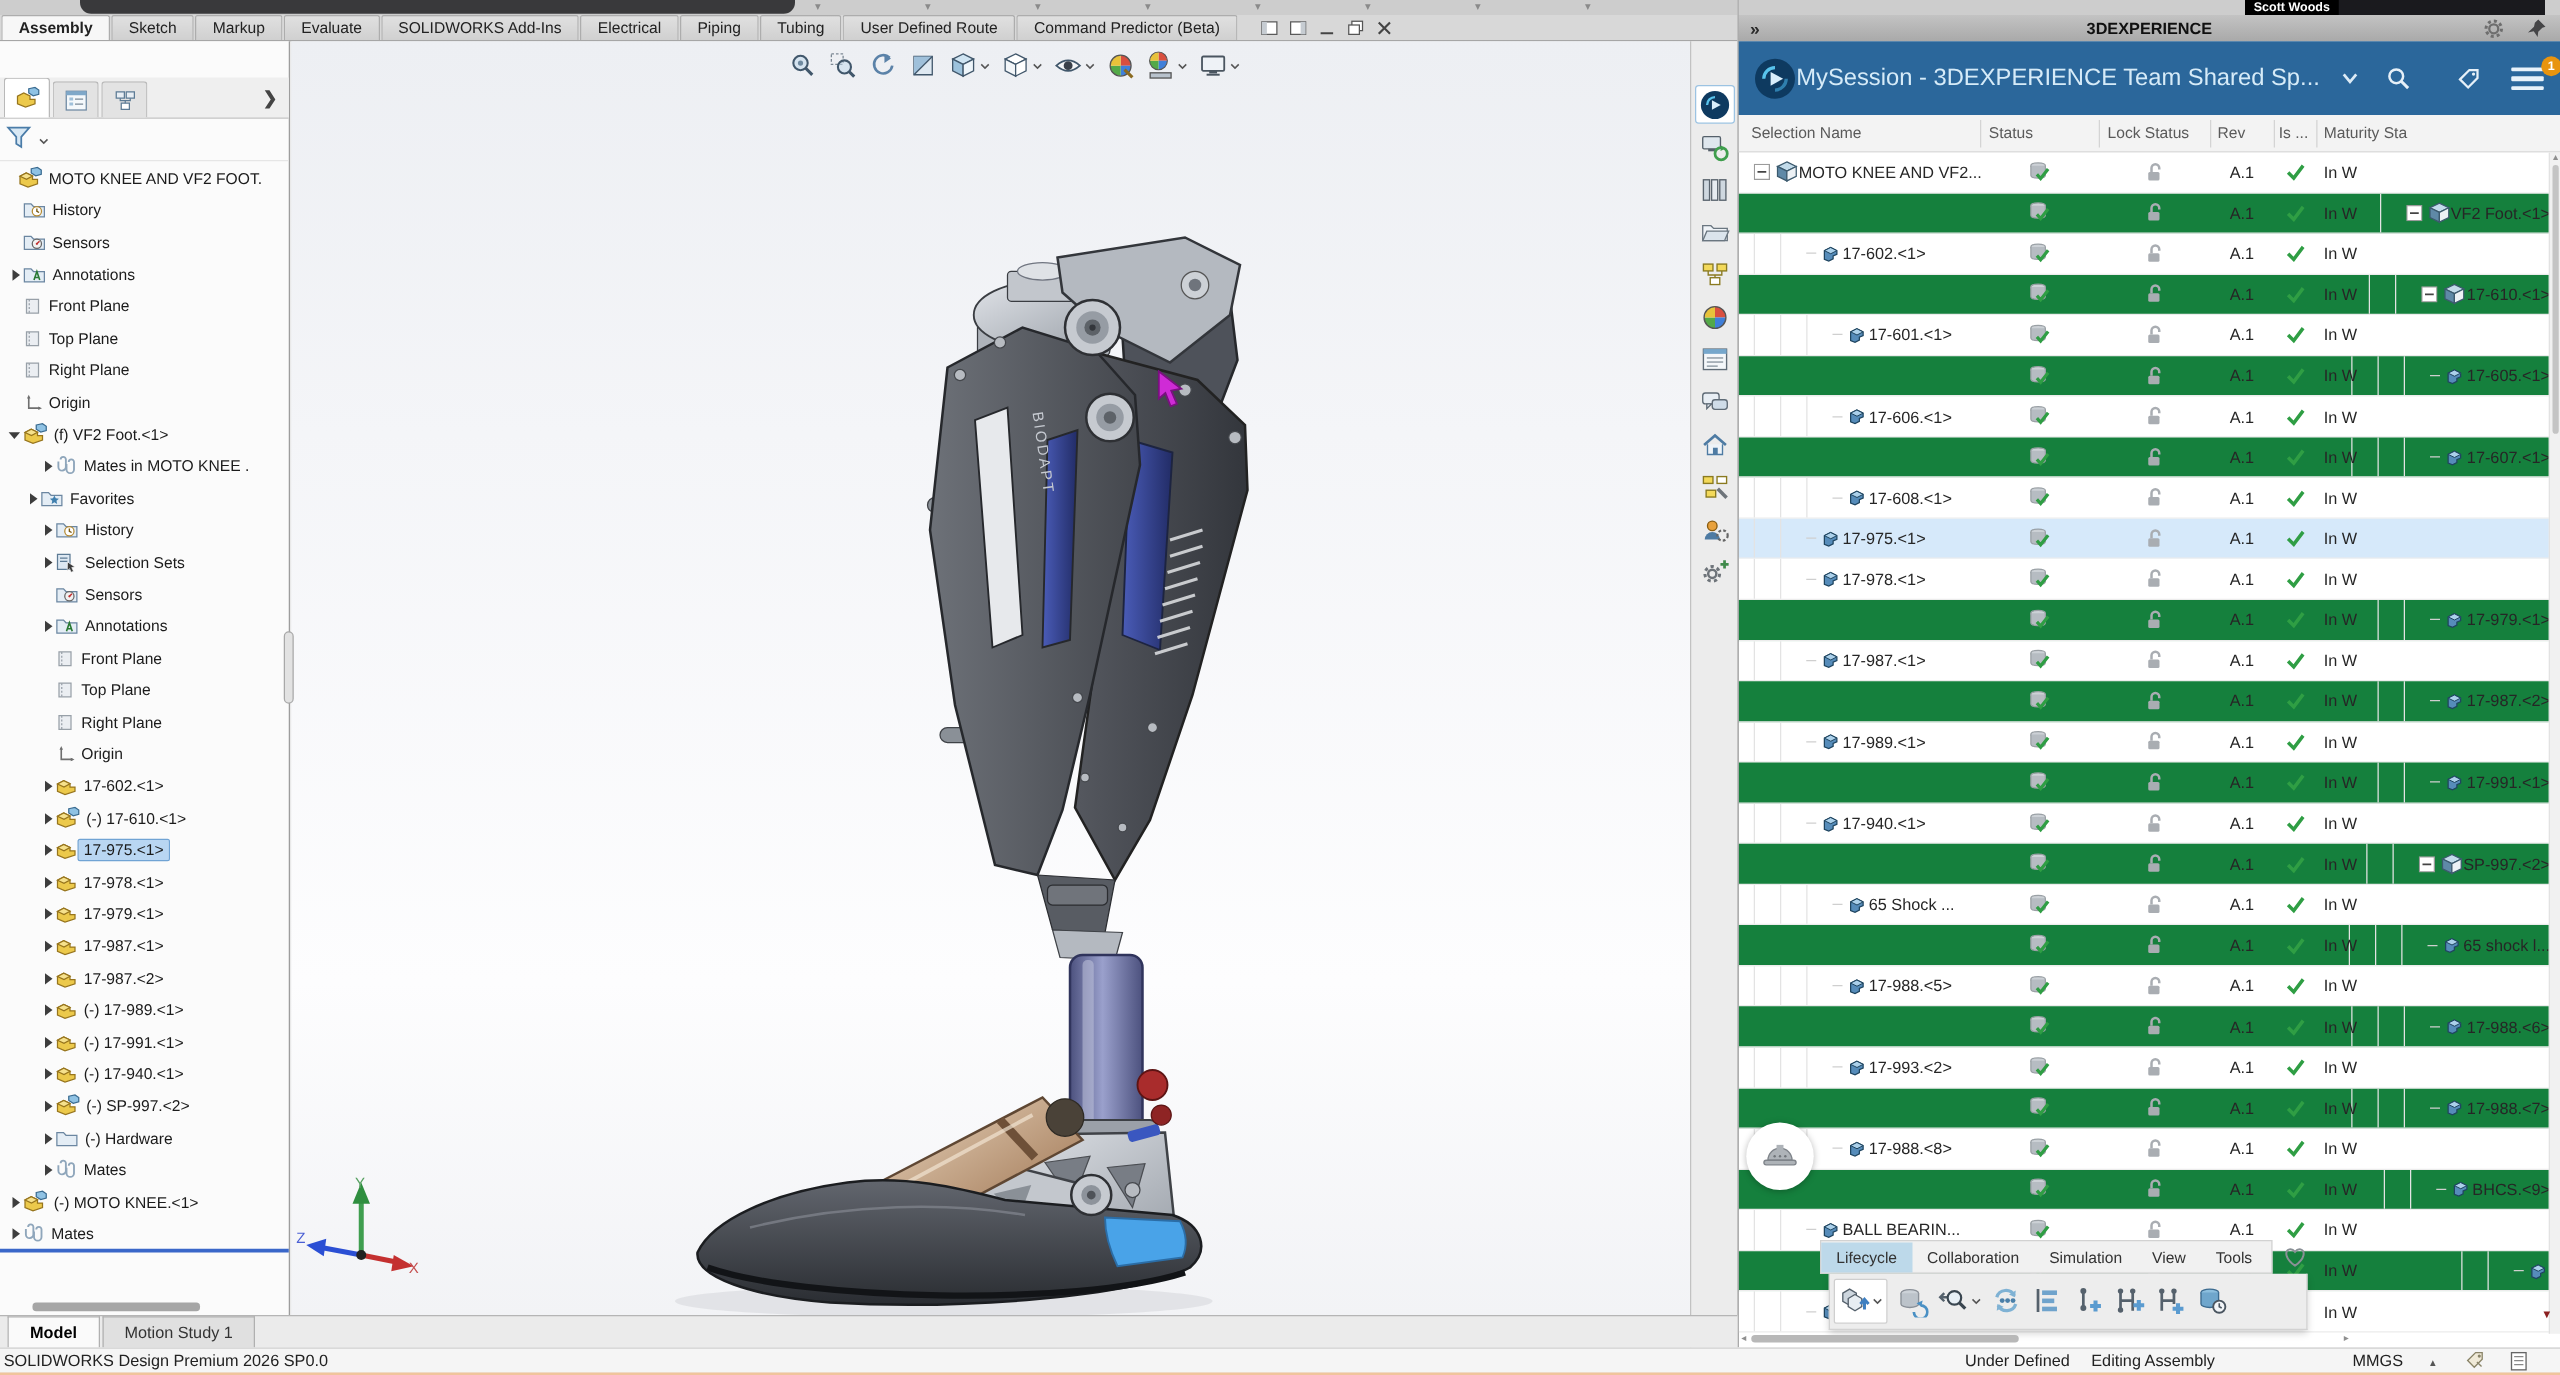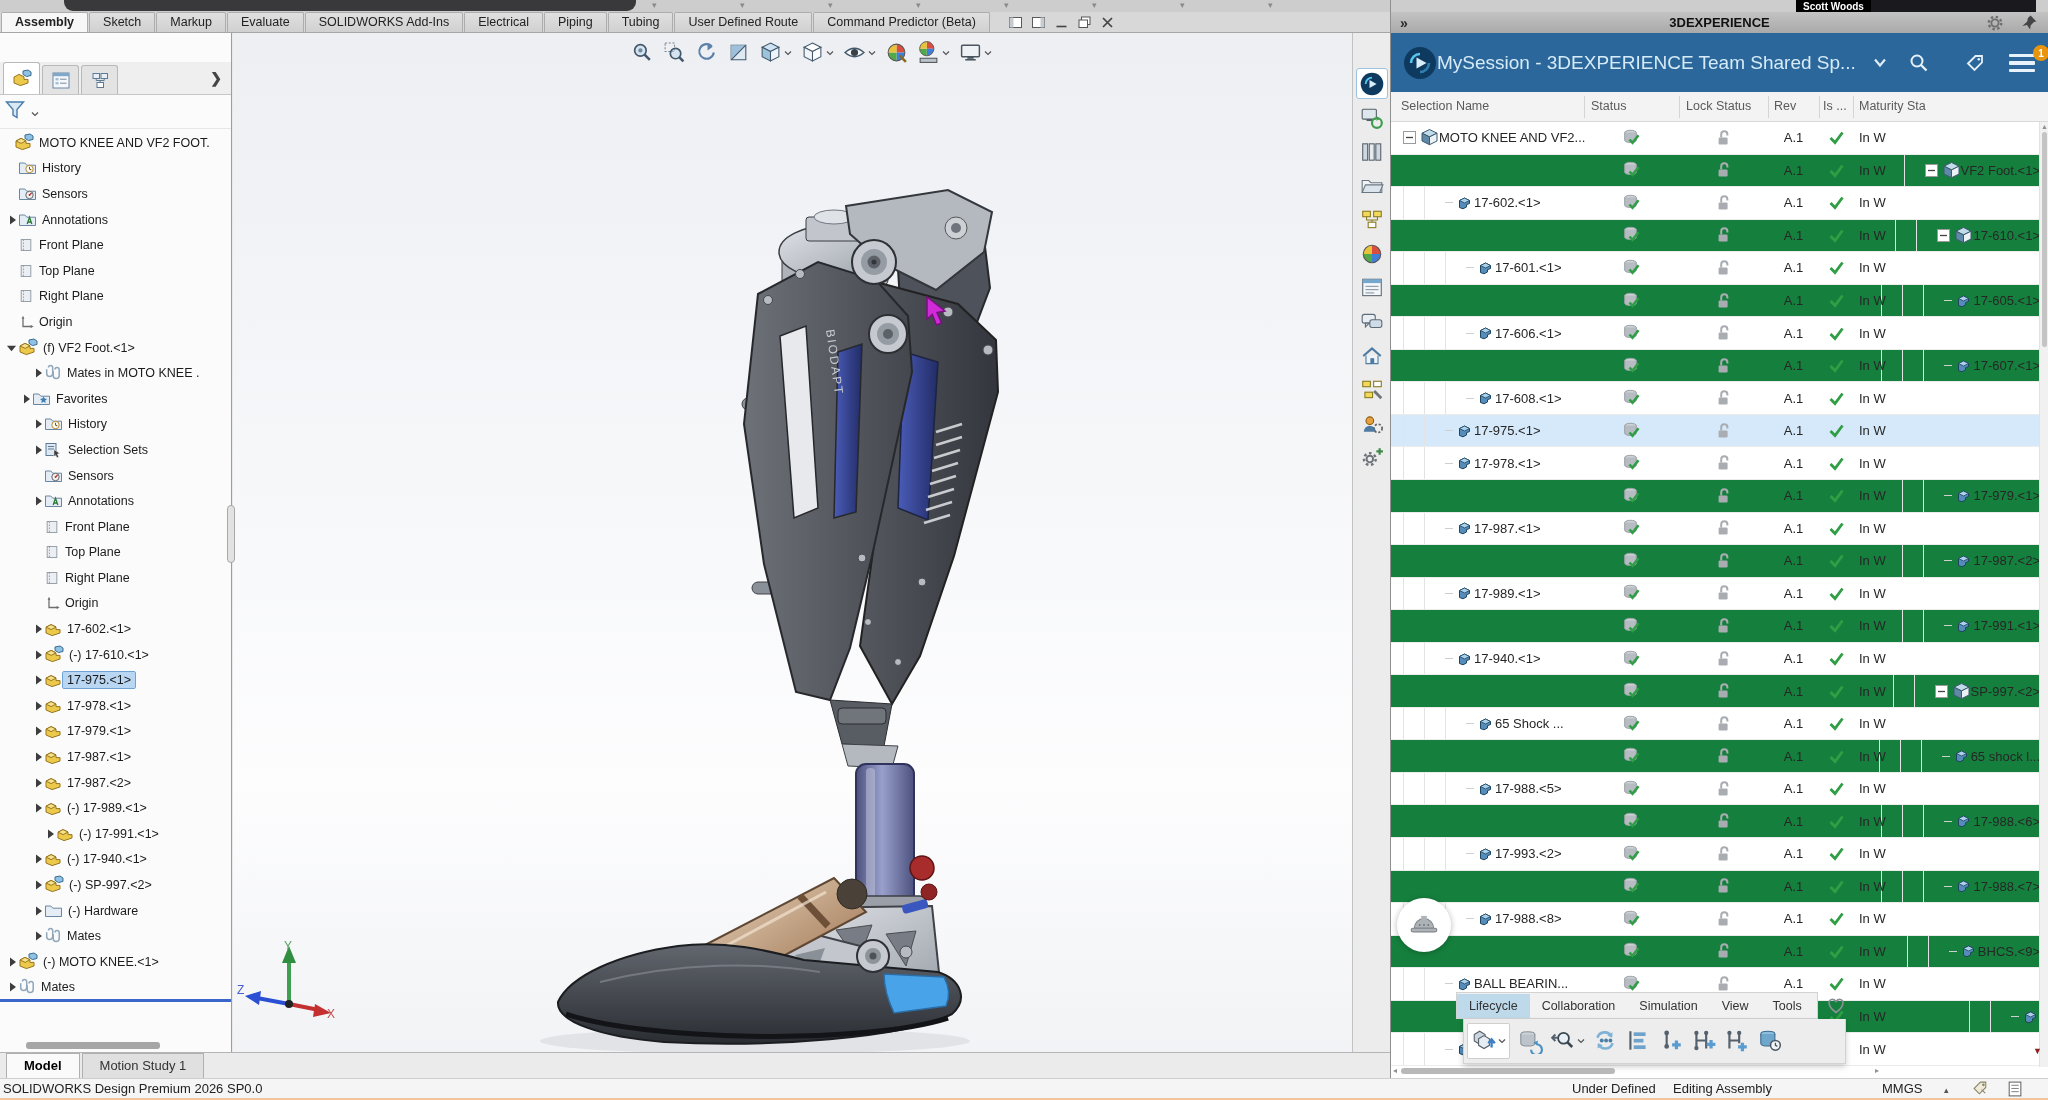--- a/index.html
+++ b/index.html
@@ -559,21 +559,21 @@
             </svg>
           </span>
           <span class="tico">
             <svg width="18" height="18" viewBox="0 0 18 18" xmlns="http://www.w3.org/2000/svg">
               <path d="M2 12 V7.2 L7 4.6 12 7 V9.6 H16 V13 L8 15.6 2 13Z" fill="#ecc94b" stroke="#97751d"></path>
               <path d="M2 7.2 L7 4.6 12 7 7.2 9.6Z" fill="#f6e18c" stroke="#97751d"></path>
             </svg>
           </span>
           <span class="tlabel">(-) 17-989.&lt;1&gt;</span>
         </div>
-        <div class="trow" style="padding-left: 44px;">
+        <div class="trow" style="padding-left: 32px;">
           <span class="ar">
             <svg width="10" height="12" viewBox="0 0 10 12" xmlns="http://www.w3.org/2000/svg">
               <path d="M3 1.5 L9 6 3 10.5Z" fill="#3d3d3d"></path>
             </svg>
           </span>
           <span class="tico">
             <svg width="18" height="18" viewBox="0 0 18 18" xmlns="http://www.w3.org/2000/svg">
               <path d="M2 12 V7.2 L7 4.6 12 7 V9.6 H16 V13 L8 15.6 2 13Z" fill="#ecc94b" stroke="#97751d"></path>
               <path d="M2 7.2 L7 4.6 12 7 7.2 9.6Z" fill="#f6e18c" stroke="#97751d"></path>
             </svg>

